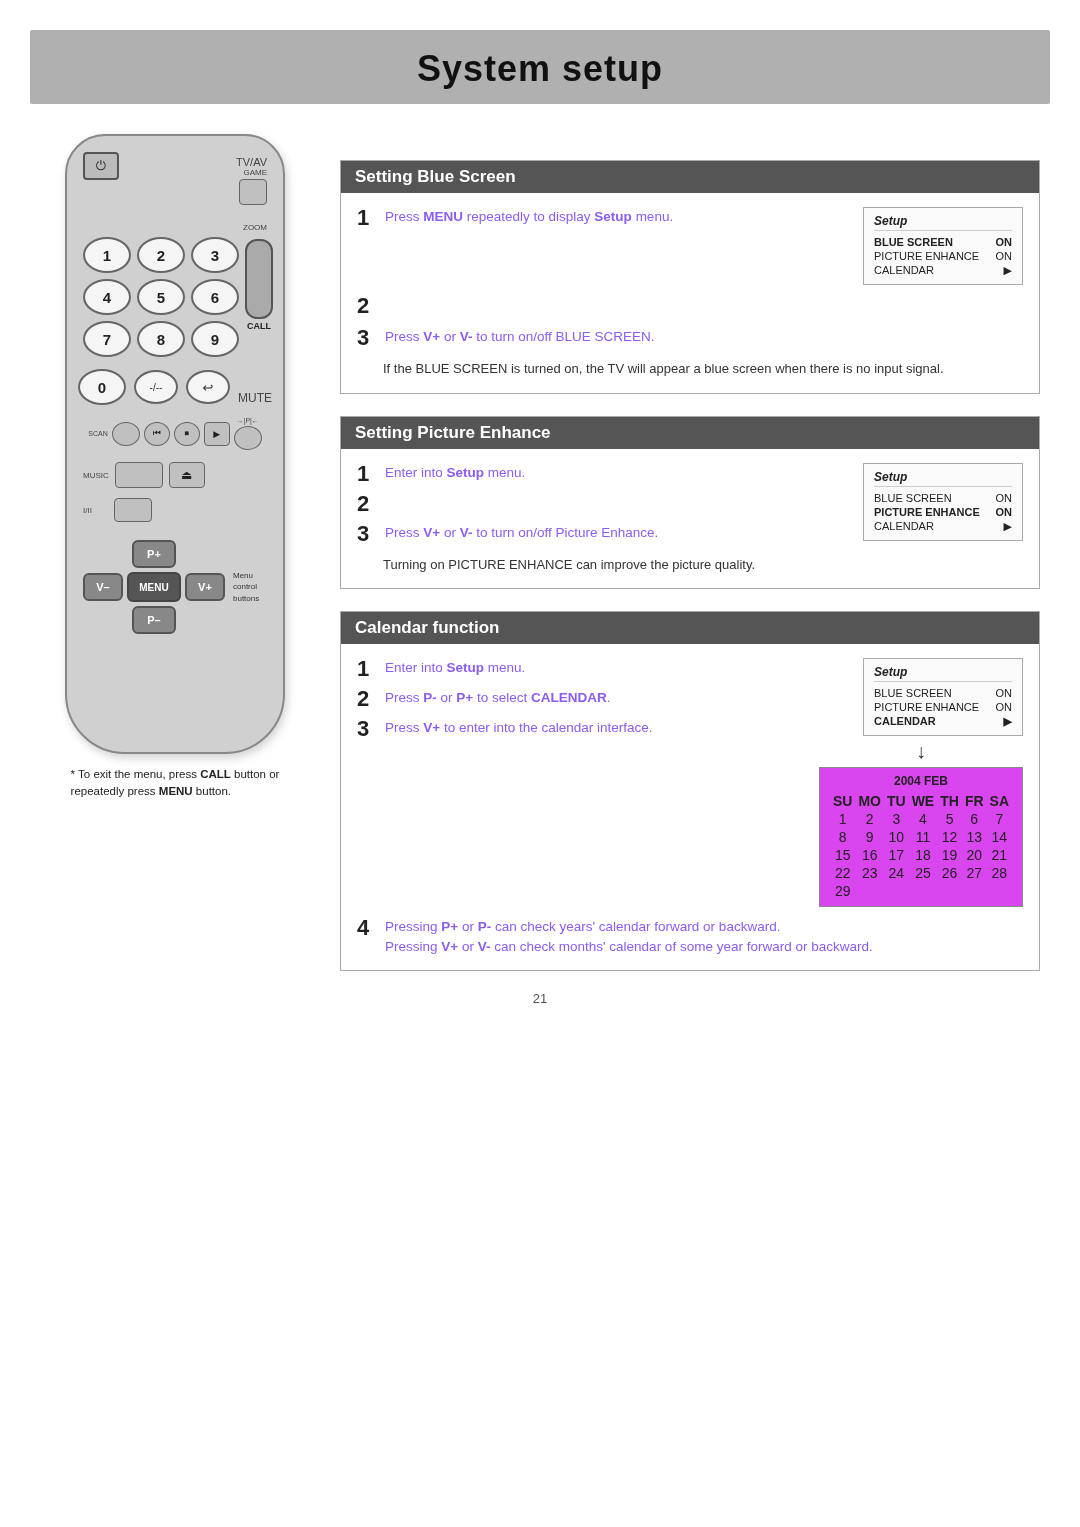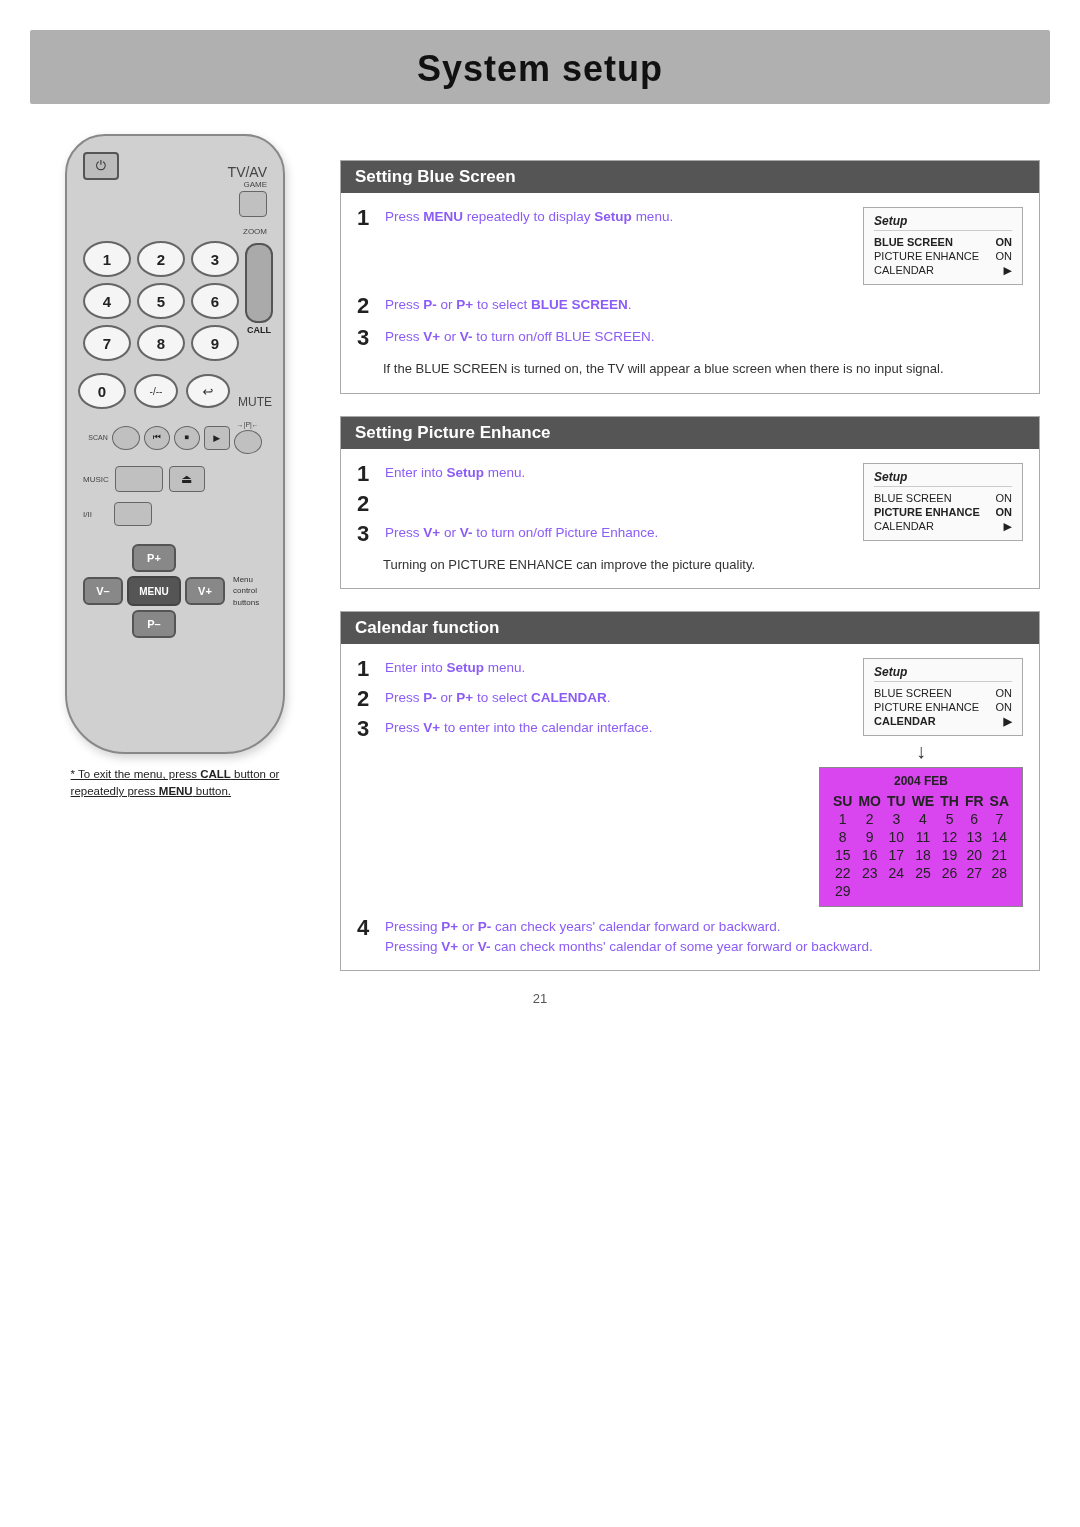--- a/index.html
+++ b/index.html
@@ -76,23 +76,23 @@
       border: 2px solid #555;
       border-radius: 4px;
       background: #bbb;
       display: flex; align-items: center; justify-content: center;
     }
     .power-symbol {
       font-size: 13px;
       color: #333;
     }
     .tv-av-label {
-      font-size: 14px;
+      font-size: 11px;
       color: #444;
-      margin-top: 12px;
+      margin-top: 4px;
       text-align: right;
     }
     .game-label {
       font-size: 8px;
       color: #444;
       text-align: right;
     }
 
     
     .remote-numpad {
@@ -106,21 +106,21 @@
       border: 2px solid #666;
       border-radius: 50%;
       background: #f5f5f5;
       display: flex; align-items: center; justify-content: center;
       font-size: 15px;
       font-weight: bold;
       color: #222;
       cursor: pointer;
     }
     .zoom-label {
-      font-size: 8px; color: #444; margin-top: 2px; text-align: right; width: 100%;
+      font-size: 8px; color: #444; margin-top: 10px; text-align: right; width: 100%;
     }
 
     
     .remote-row-bottom-nums {
       display: flex;
       gap: 8px;
       align-items: center;
       margin: 2px 0;
     }
     .sym-btn {
@@ -132,21 +132,20 @@
       font-size: 13px;
       color: #333;
     }
 
     
     .remote-note {
       font-size: 11.5px;
       color: #222;
       margin-top: 12px;
       line-height: 1.5;
-      text-decoration: underline;
     }
 
     
     .content-col {
       flex: 1;
       display: flex;
       flex-direction: column;
       gap: 22px;
       margin-top: 26px;
     }
@@ -403,21 +402,20 @@
             </div>
             <div class="menu-row">
               <span>CALENDAR</span>
               <span class="arrow">▶</span>
             </div>
           </div>
         </div>
 
         <div class="step-row">
           <span class="step-num">2</span>
-          <span class="step-text">Press <b>P-</b> or <b>P+</b> to select <b>BLUE SCREEN</b>.</span>
         </div>
 
         <div class="step-row">
           <span class="step-num">3</span>
           <span class="step-text">Press <b>V+</b> or <b>V-</b> to turn on/off BLUE SCREEN.</span>
         </div>
 
         <div class="note-text">If the BLUE SCREEN is turned on, the TV will appear a blue screen when there is no input signal.</div>
       </div>
     </div>

